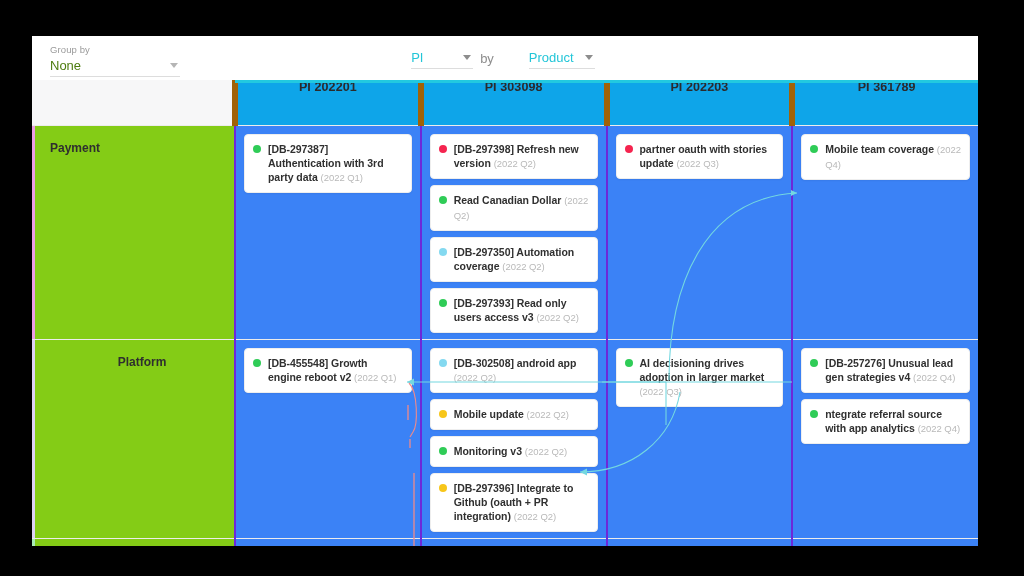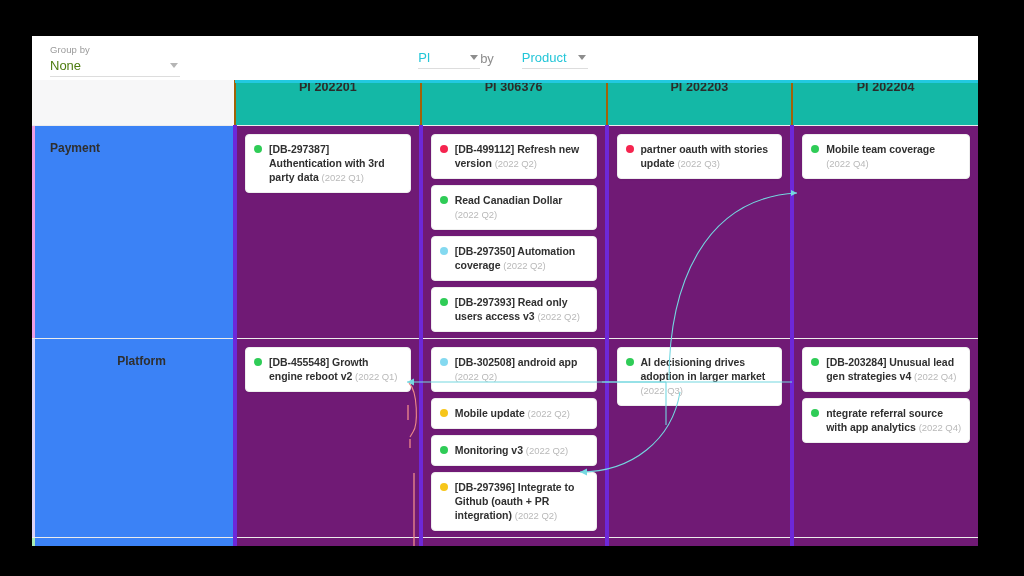--- a/index.html
+++ b/index.html
@@ -54,20 +54,21 @@
     border-top: 5px solid #b5b5b5;
     margin-left: 6px;
     margin-right: 2px;
   }
   .center-selects {
     position: absolute;
     left: 0; right: 4px; top: 12px;
     display: flex;
     justify-content: center;
     align-items: flex-end;
+    gap: 7px;
   }
   .sel-sm { width: 62px; }
   .sel-md { width: 66px; margin-left: 28px; }
   .sel-teal .select-value {
     color: #23c6d8;
     font-size: 13px;
   }
   .sel-teal .caret { border-top-color: #8d8d8d; }
   .by-word {
     font-size: 13px;
@@ -91,42 +92,42 @@
   }
   table.roadmap th, table.roadmap td {
     vertical-align: top;
     padding: 0;
   }
   col.c-label { width: 203px; }
   col.c-pi { width: 185.75px; }
 
   thead th {
     height: 45px;
-    background: #14b8a6;
+    background: #0ea5e9;
     border-bottom: 1px solid #ececec;
-    border-left: 2px solid #a16207;
+    border-left: 6px solid #a16207;
     font-size: 12.5px;
     font-weight: bold;
     color: #2b2b2b;
     text-align: center;
     letter-spacing: .1px;
   }
   thead th.head-blank {
     border-left: none;
     background: #f7f7f8;
   }
 
   tbody td {
-    background: #701a75;
+    background: #3b82f6;
     border-bottom: 1px solid #ececec;
-    border-left: 4px solid #6d28d9;
+    border-left: 2px solid #6d28d9;
   }
   tbody td.rowlabel {
     border-left: none;
-    background: #3b82f6;
+    background: #84cc16;
     position: relative;
     padding: 12px 0 0 18px;
   }
   .swatch {
     position: absolute;
     left: 0; top: 0; bottom: 0;
     width: 3px;
   }
   .rowlabel-text {
     font-size: 12px;
@@ -221,41 +222,41 @@
         <col class="c-label">
           <col class="c-pi">
           <col class="c-pi">
           <col class="c-pi">
           <col class="c-pi">
       </colgroup>
       <thead>
         <tr>
           <th class="head-blank"></th>
           <th>PI 202201</th>
-          <th>PI 306376</th>
+          <th>PI 303098</th>
           <th>PI 202203</th>
-          <th>PI 202204</th>
+          <th>PI 361789</th>
         </tr>
       </thead>
       <tbody id="grid-body">
           <tr>
             <td class="rowlabel" style="height: 185px;"><span class="swatch" style="background: rgb(237, 157, 228);"></span><span class="rowlabel-text">Payment</span></td>
             <td>
               <div class="cell-inner">
                 <div class="card">
                   <span class="dot" style="background: rgb(47, 204, 87);"></span>
                   <span class="card-text"><span>[DB-297387] Authentication with 3rd party data</span> <span class="qtr">(2022 Q1)</span></span>
                 </div>
               </div>
             </td>
             <td>
               <div class="cell-inner">
                 <div class="card">
                   <span class="dot" style="background: rgb(245, 36, 79);"></span>
-                  <span class="card-text"><span>[DB-499112] Refresh new version</span> <span class="qtr">(2022 Q2)</span></span>
+                  <span class="card-text"><span>[DB-297398] Refresh new version</span> <span class="qtr">(2022 Q2)</span></span>
                 </div>
                 <div class="card">
                   <span class="dot" style="background: rgb(47, 204, 87);"></span>
                   <span class="card-text"><span>Read Canadian Dollar</span> <span class="qtr">(2022 Q2)</span></span>
                 </div>
                 <div class="card">
                   <span class="dot" style="background: rgb(132, 217, 240);"></span>
                   <span class="card-text"><span>[DB-297350] Automation coverage</span> <span class="qtr">(2022 Q2)</span></span>
                 </div>
                 <div class="card">
@@ -316,21 +317,21 @@
                 <div class="card">
                   <span class="dot" style="background: rgb(47, 204, 87);"></span>
                   <span class="card-text"><span>AI decisioning drives adoption in larger market</span> <span class="qtr">(2022 Q3)</span></span>
                 </div>
               </div>
             </td>
             <td>
               <div class="cell-inner">
                 <div class="card">
                   <span class="dot" style="background: rgb(47, 204, 87);"></span>
-                  <span class="card-text"><span>[DB-203284] Unusual lead gen strategies v4</span> <span class="qtr">(2022 Q4)</span></span>
+                  <span class="card-text"><span>[DB-257276] Unusual lead gen strategies v4</span> <span class="qtr">(2022 Q4)</span></span>
                 </div>
                 <div class="card">
                   <span class="dot" style="background: rgb(47, 204, 87);"></span>
                   <span class="card-text"><span>ntegrate referral source with app analytics</span> <span class="qtr">(2022 Q4)</span></span>
                 </div>
               </div>
             </td>
           </tr>
           <tr>
             <td class="rowlabel" style="height: 50px;">

